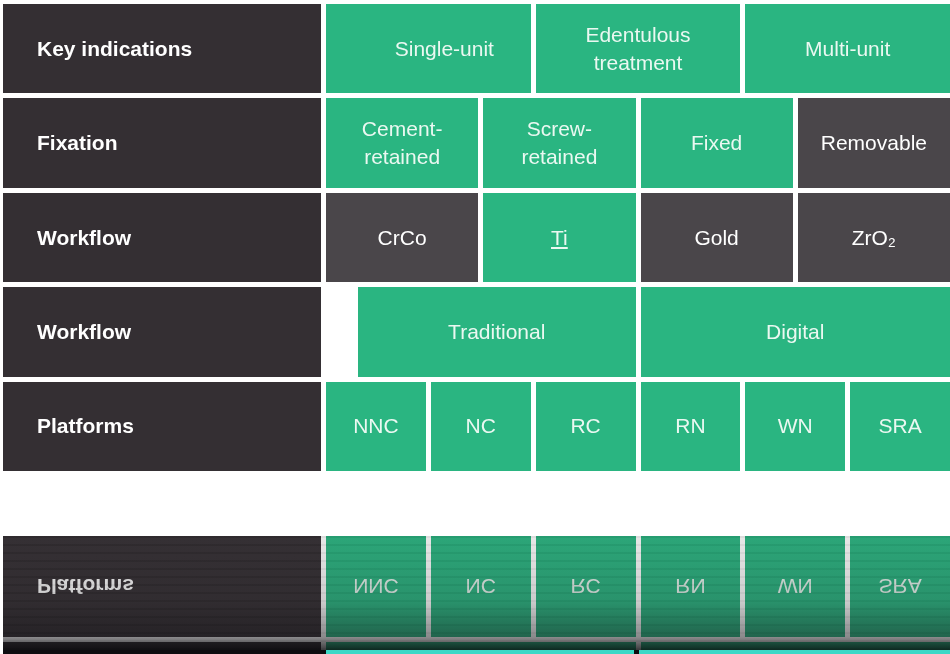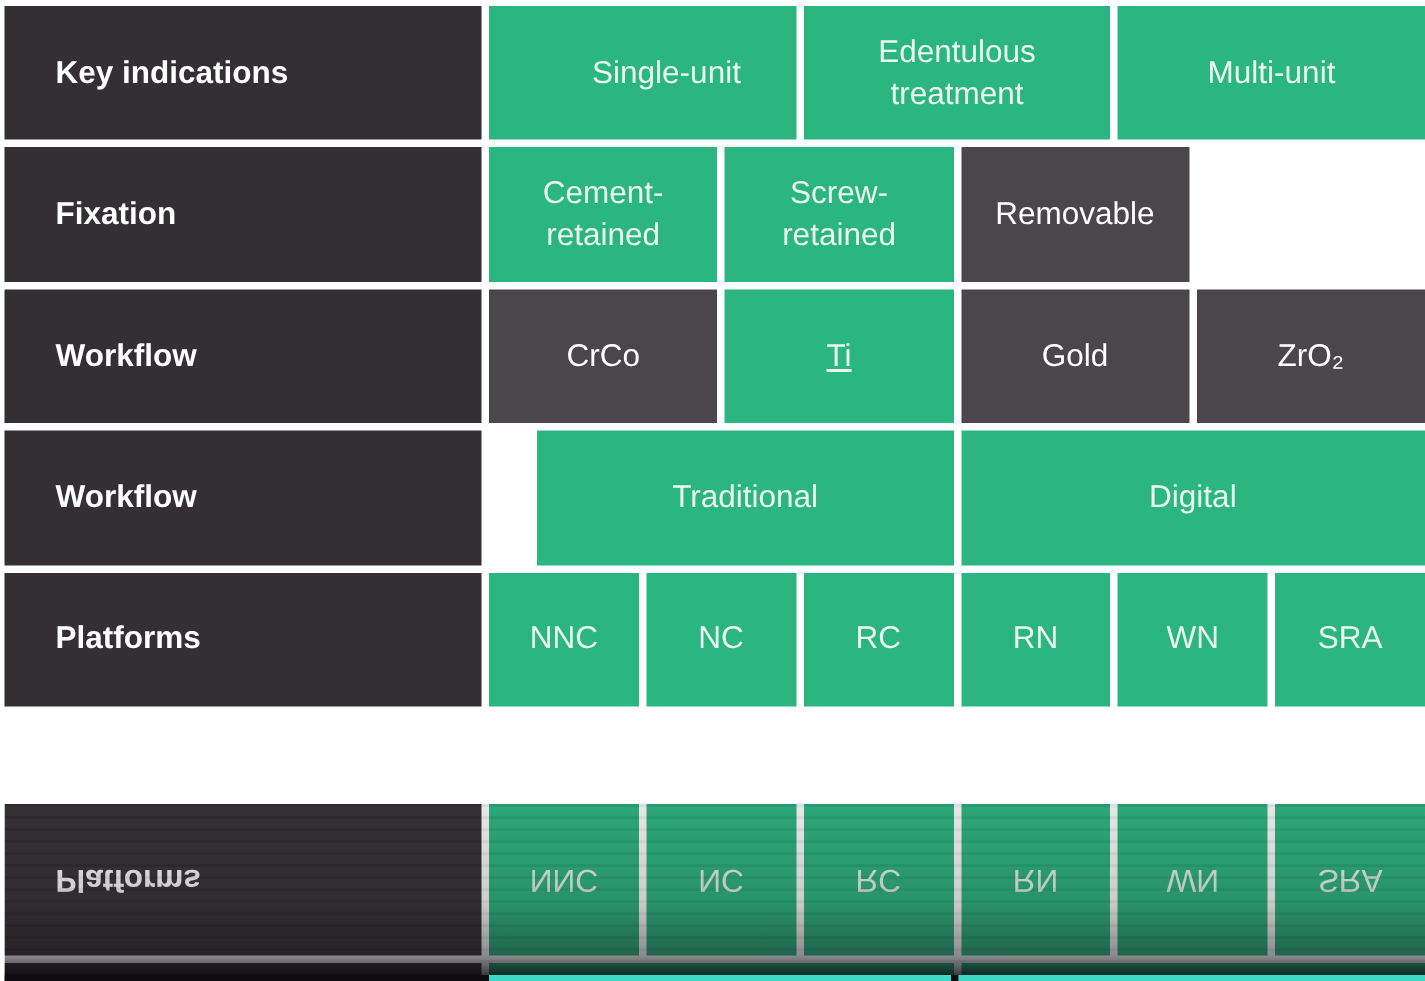--- a/index.html
+++ b/index.html
@@ -80,20 +80,21 @@
       <div class="cell label">Key indications</div>
       <div class="cell green" style="grid-column: span 4; padding-left: 32px;">Single-unit</div>
       <div class="cell green" style="grid-column: span 4;">Edentulous
 treatment</div>
       <div class="cell green" style="grid-column: span 4;">Multi-unit</div>
       <div class="cell label">Fixation</div>
       <div class="cell green" style="grid-column: span 3;">Cement-
 retained</div>
       <div class="cell green" style="grid-column: span 3;">Screw-
 retained</div>
+      <div class="cell green" style="grid-column: span 3;">Fixed</div>
       <div class="cell gray" style="grid-column: span 3;">Removable</div>
       <div class="cell label">Workflow</div>
       <div class="cell gray" style="grid-column: span 3;">CrCo</div>
       <div class="cell green" style="grid-column: span 3; text-decoration: underline;">Ti</div>
       <div class="cell gray" style="grid-column: span 3;">Gold</div>
       <div class="cell gray" style="grid-column: span 3;">ZrO₂</div>
       <div class="cell label">Workflow</div>
       <div class="cell green" style="grid-column: span 6; margin-left: 32px;">Traditional</div>
       <div class="cell green" style="grid-column: span 6;">Digital</div>
       <div class="cell label">Platforms</div>

